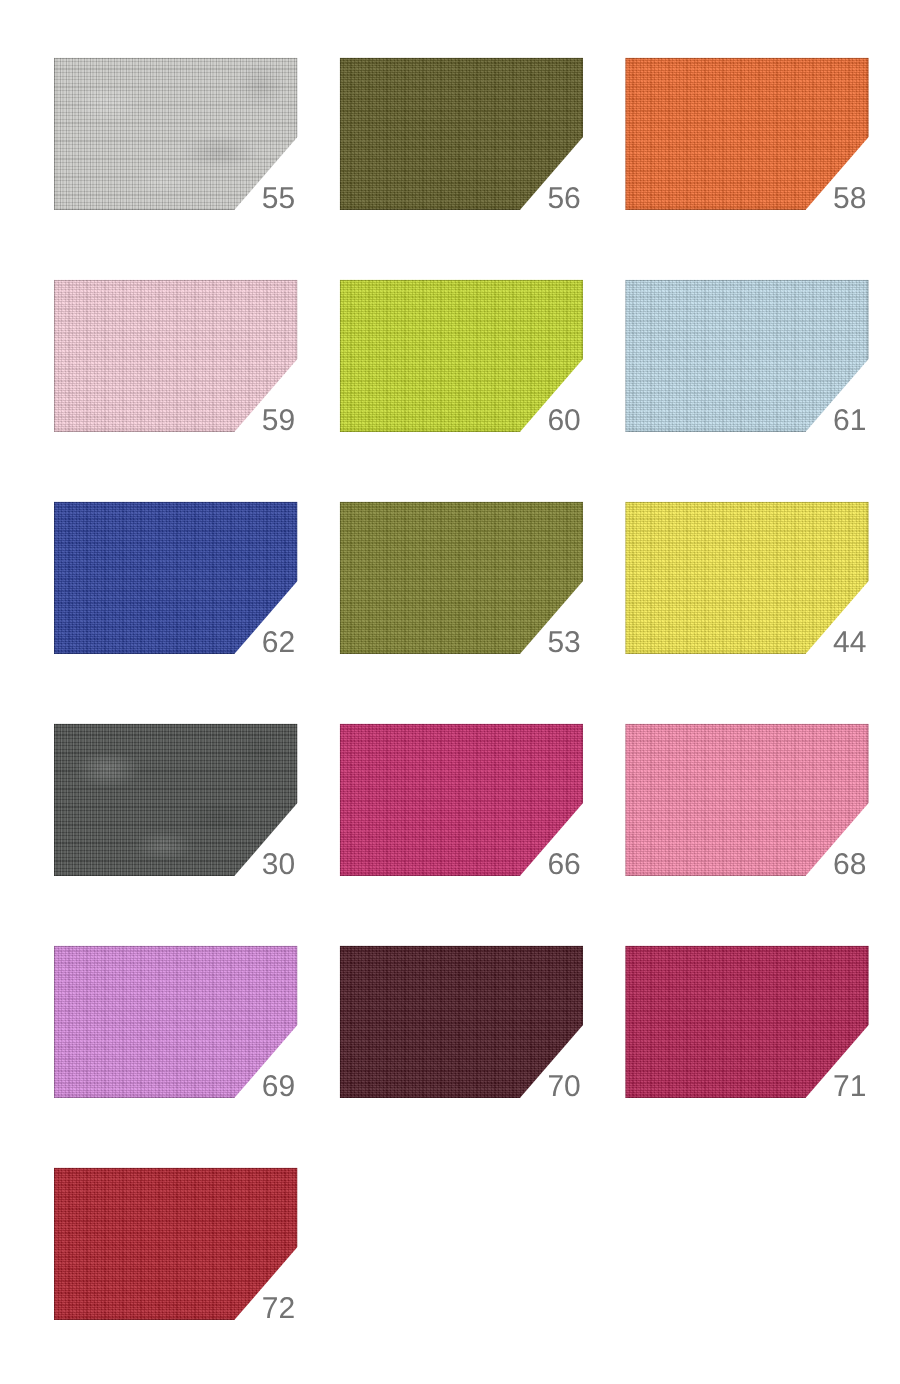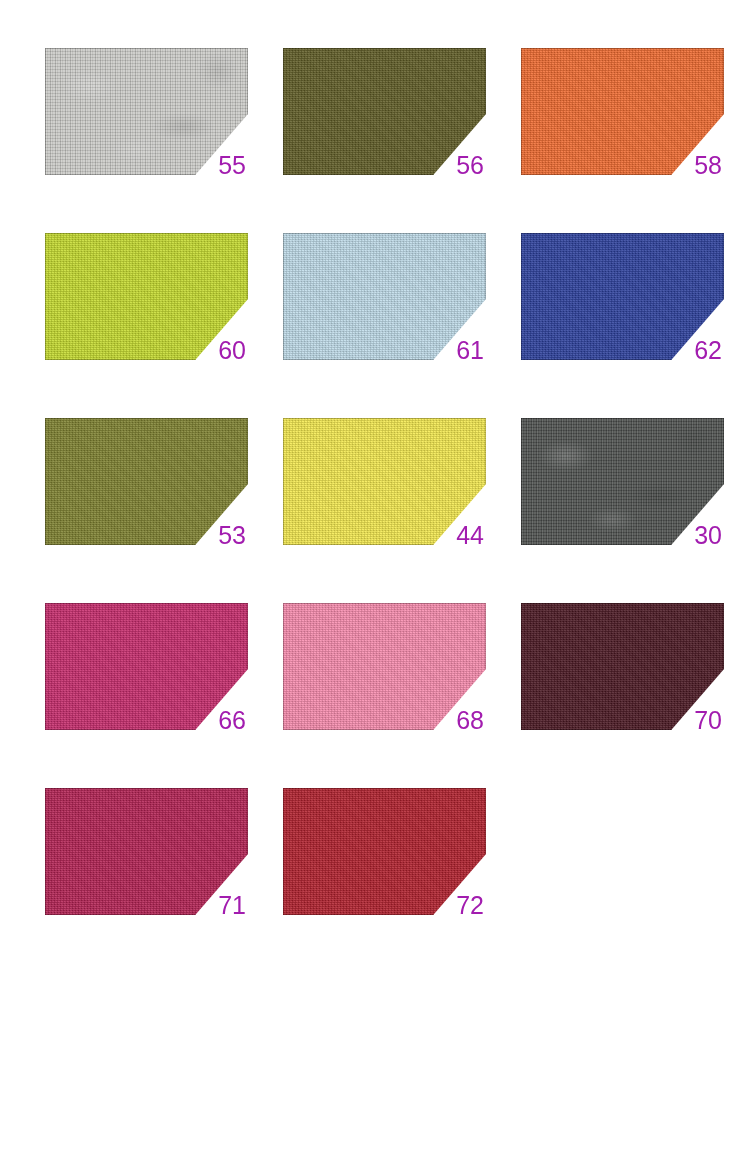--- a/index.html
+++ b/index.html
@@ -98,21 +98,21 @@
   }
 
   .swatch-number {
     position: absolute;
     right: 2px;
     bottom: -3px;
     font-family: "Liberation Sans", sans-serif;
     font-size: 25px;
     font-weight: 400;
     line-height: 1;
-    color: #a21caf;
+    color: #737373;
     letter-spacing: 0px;
   }
 </style>
 </head>
 <body>
 
 <div id="swatch-sheet">
   <div class="swatch-grid">
       <div class="swatch-cell">
         <div class="swatch-chip tex-heather" style="background-color: rgb(201, 201, 198);"></div>
@@ -123,20 +123,25 @@
         <div class="swatch-chip tex-knit" style="background-color: rgb(95, 92, 36);"></div>
         <div class="swatch-edge"></div>
         <div class="swatch-number">56</div>
       </div>
       <div class="swatch-cell">
         <div class="swatch-chip tex-knit" style="background-color: rgb(242, 106, 46);"></div>
         <div class="swatch-edge"></div>
         <div class="swatch-number">58</div>
       </div>
       <div class="swatch-cell">
+        <div class="swatch-chip tex-knit" style="background-color: rgb(249, 207, 219);"></div>
+        <div class="swatch-edge"></div>
+        <div class="swatch-number">59</div>
+      </div>
+      <div class="swatch-cell">
         <div class="swatch-chip tex-knit" style="background-color: rgb(198, 220, 44);"></div>
         <div class="swatch-edge"></div>
         <div class="swatch-number">60</div>
       </div>
       <div class="swatch-cell">
         <div class="swatch-chip tex-knit" style="background-color: rgb(191, 220, 234);"></div>
         <div class="swatch-edge"></div>
         <div class="swatch-number">61</div>
       </div>
       <div class="swatch-cell">
@@ -161,20 +166,25 @@
       </div>
       <div class="swatch-cell">
         <div class="swatch-chip tex-knit" style="background-color: rgb(200, 41, 107);"></div>
         <div class="swatch-edge"></div>
         <div class="swatch-number">66</div>
       </div>
       <div class="swatch-cell">
         <div class="swatch-chip tex-knit" style="background-color: rgb(250, 139, 174);"></div>
         <div class="swatch-edge"></div>
         <div class="swatch-number">68</div>
+      </div>
+      <div class="swatch-cell">
+        <div class="swatch-chip tex-knit" style="background-color: rgb(217, 138, 224);"></div>
+        <div class="swatch-edge"></div>
+        <div class="swatch-number">69</div>
       </div>
       <div class="swatch-cell">
         <div class="swatch-chip tex-knit" style="background-color: rgb(74, 22, 33);"></div>
         <div class="swatch-edge"></div>
         <div class="swatch-number">70</div>
       </div>
       <div class="swatch-cell">
         <div class="swatch-chip tex-knit" style="background-color: rgb(180, 31, 82);"></div>
         <div class="swatch-edge"></div>
         <div class="swatch-number">71</div>

